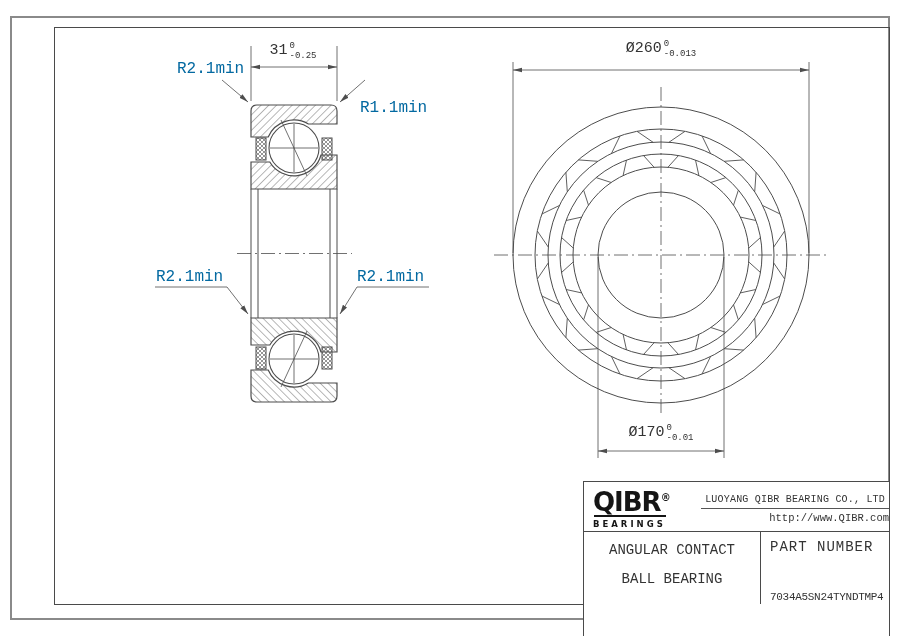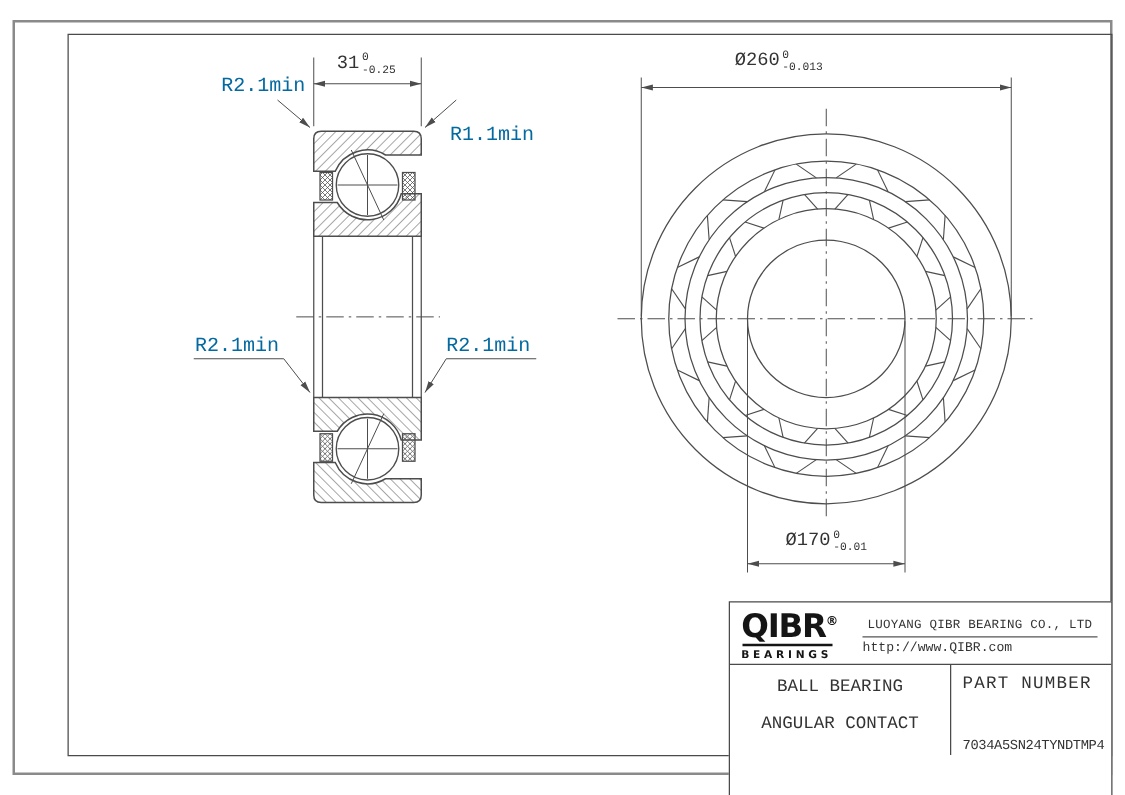--- a/index.html
+++ b/index.html
@@ -27,21 +27,21 @@
           border:1.5px solid #4a4a4a;box-sizing:border-box;background:#fff;}
   .tb-row1{height:50px;border-bottom:1.5px solid #4a4a4a;box-sizing:border-box;
            display:flex;align-items:stretch;}
   .logo{width:106px;padding:3px 0 0 9px;box-sizing:border-box;}
   .logo-word{font-family:"DejaVu Sans",sans-serif;font-weight:900;font-size:26px;
              line-height:26px;letter-spacing:-1px;color:#151515;}
   .logo-word sup{font-size:10px;font-weight:700;vertical-align:super;}
   .logo-rule{width:72px;height:2px;background:#151515;margin:0 0 2px 1px;}
   .logo-sub{font-family:"DejaVu Sans",sans-serif;font-weight:bold;font-size:8.5px;
             letter-spacing:3px;color:#151515;}
-  .company-cell{flex:1;text-align:left;padding-top:7px;}
+  .company-cell{flex:1;text-align:right;padding-top:7px;}
   .company-line{font-size:10px;letter-spacing:0.2px;display:inline-block;
                 padding:0 4px 3px 4px;border-bottom:1px solid #555;}
   .website-line{font-size:10.5px;padding-top:3px;}
   .tb-row2{display:flex;height:72px;}
   .product-cell{width:177px;border-right:1.5px solid #4a4a4a;box-sizing:border-box;
                 text-align:center;padding-top:11px;}
   .product-cell div{font-size:14px;line-height:14px;}
   .product-cell div + div{margin-top:15px;}
   .part-cell{flex:1;padding-left:9px;box-sizing:border-box;}
   .part-label{font-size:14px;margin-top:7px;letter-spacing:1px;}
@@ -189,21 +189,21 @@
   </svg>
 
   <div class="dim ctr" style="left:293px;top:42px;">
     <span>31</span>
       <span class="tol">
         <span>0</span>
         <span>-0.25</span>
       </span>
   </div>
 
-  <div class="dim ctr" style="left:623px;top:40px;">
+  <div class="dim ctr" style="left:661px;top:40px;">
     <span>Ø260</span>
       <span class="tol">
         <span>0</span>
         <span>-0.013</span>
       </span>
   </div>
 
   <div class="dim ctr" style="left:661px;top:424px;">
     <span>Ø170</span>
       <span class="tol">
@@ -224,22 +224,22 @@
         <div class="logo-rule"></div>
         <div class="logo-sub">BEARINGS</div>
       </div>
       <div class="company-cell">
         <span class="company-line">LUOYANG QIBR BEARING CO., LTD</span>
         <div class="website-line">http://www.QIBR.com</div>
       </div>
     </div>
     <div class="tb-row2">
       <div class="product-cell">
+        <div>ANGULAR CONTACT</div>
         <div>BALL BEARING</div>
-        <div>ANGULAR CONTACT</div>
       </div>
       <div class="part-cell">
         <div class="part-label">PART NUMBER</div>
         <div class="part-number">7034A5SN24TYNDTMP4</div>
       </div>
     </div>
   </div>
 
 </div>
 

